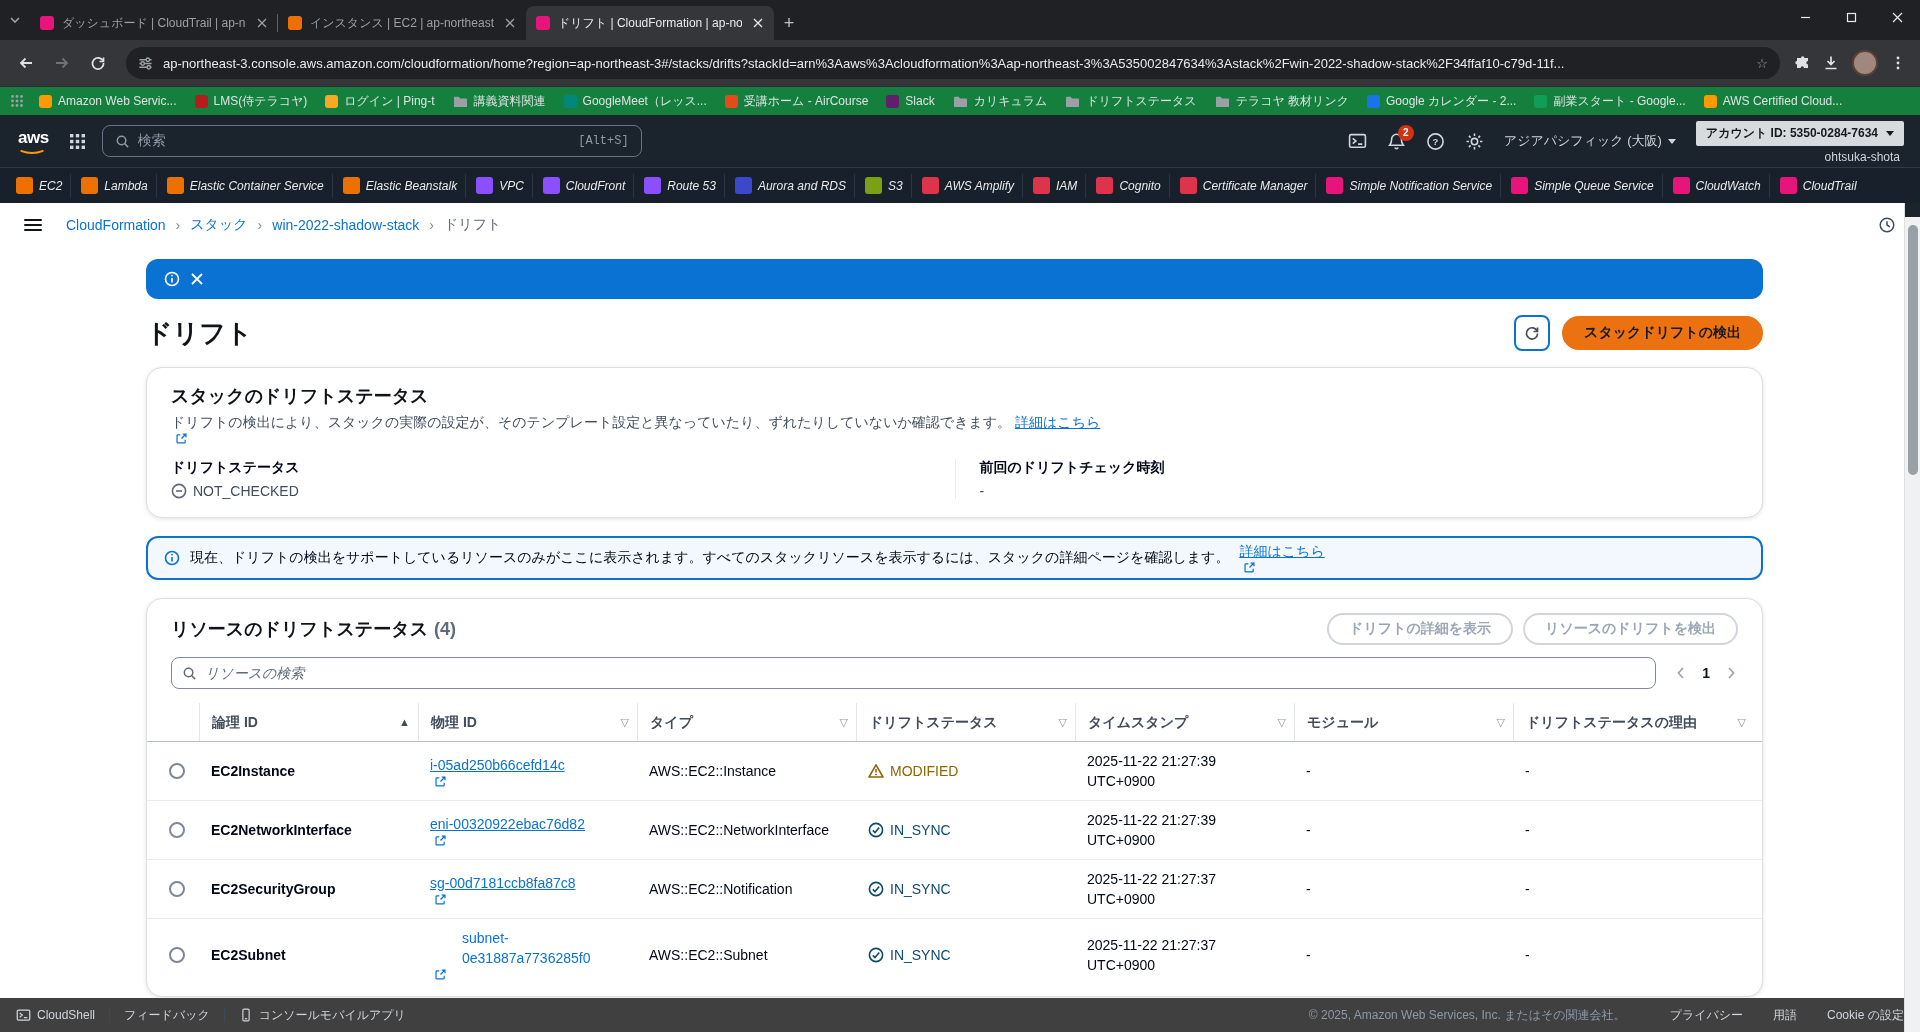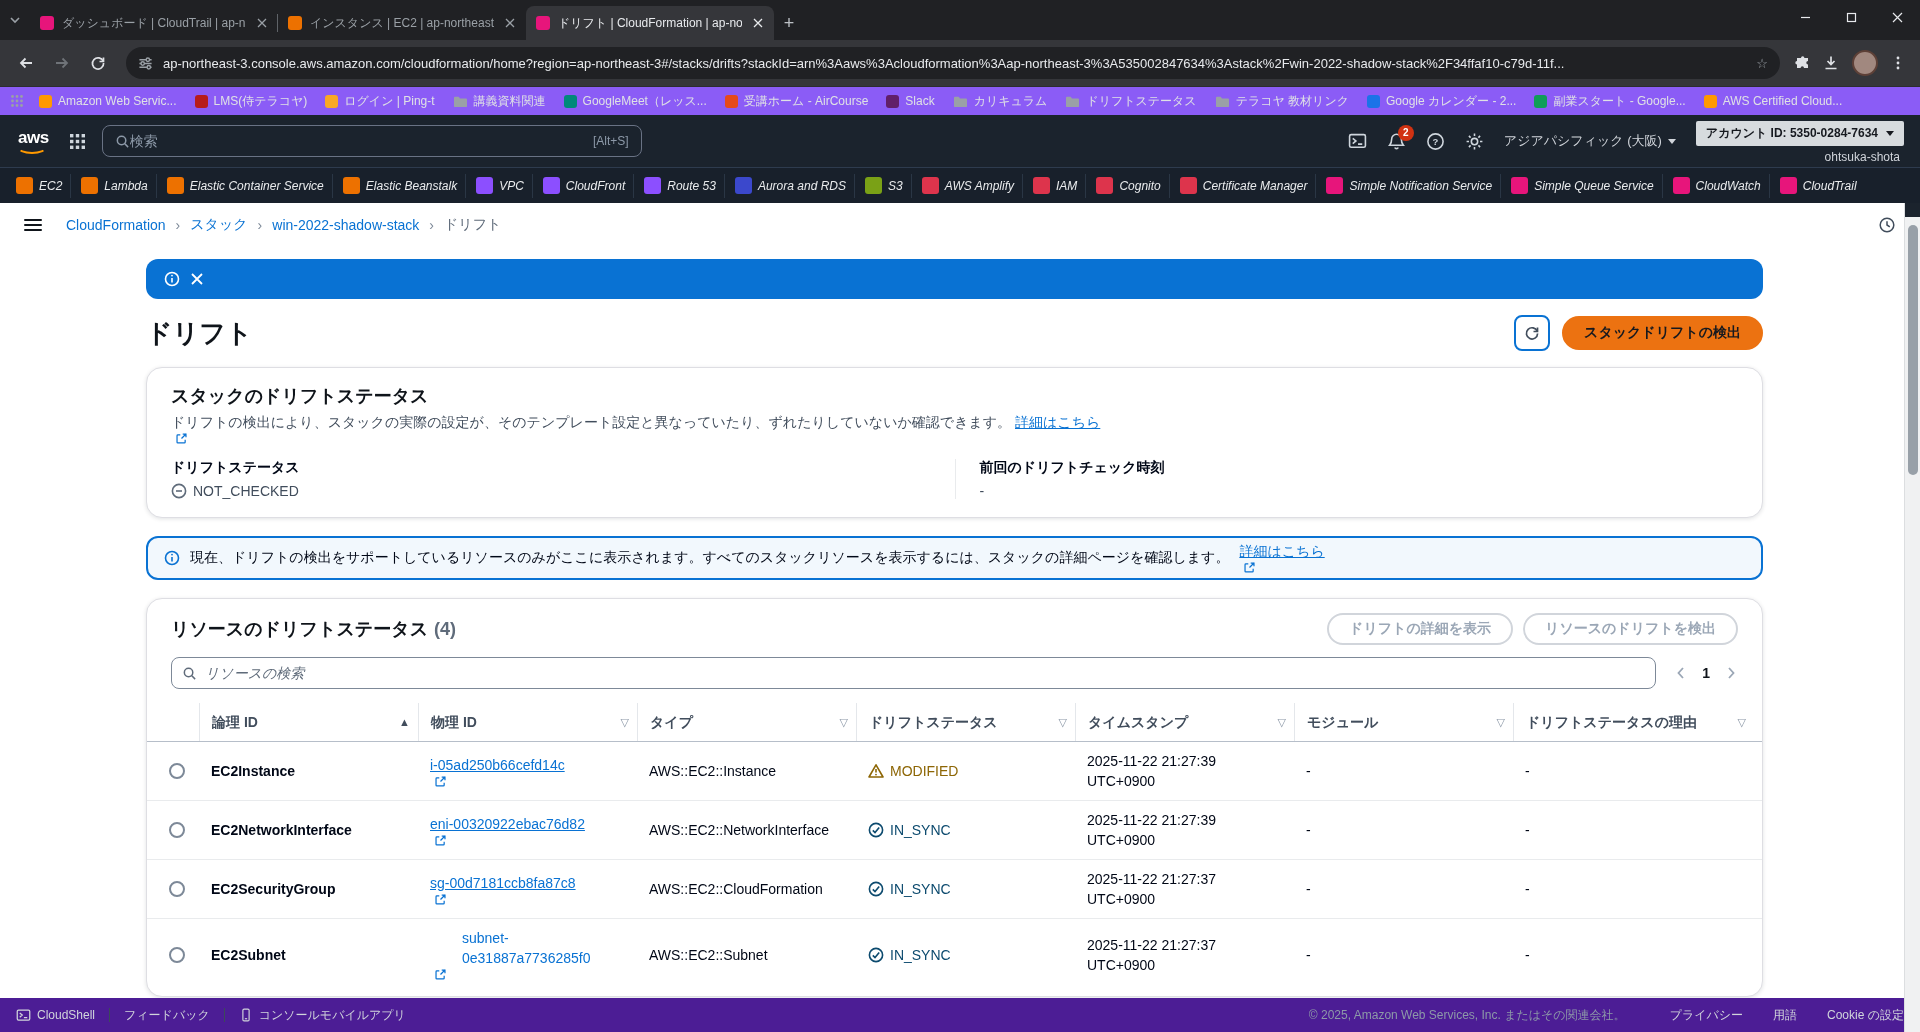--- a/index.html
+++ b/index.html
@@ -24,30 +24,30 @@
   .toolbar { height:46px; background:#35363a; display:flex; align-items:center; padding:0 10px; gap:4px; }
   .navic { width:32px; height:32px; border-radius:50%; display:flex; align-items:center; justify-content:center; color:#dfe1e5; flex:none; }
   .navic.dim { color:#6f7378; }
   .omnibox { flex:1; height:32px; background:#202124; border-radius:16px; display:flex; align-items:center; gap:10px; padding:0 12px; margin:0 8px; color:#e8eaed; font-size:13px; overflow:hidden; }
   .omni-url { flex:1; white-space:nowrap; overflow:hidden; }
   .omni-ic { color:#9aa0a6; flex:none; display:flex; }
   .tb-right { display:flex; align-items:center; gap:12px; color:#dfe1e5; padding-right:4px; }
   .avatar { width:26px; height:26px; border-radius:50%; background:#a1887f; border:2px solid #5d4037; }
 
   
-  .bookmarks { height:29px; background:#8b5cf6; border-top:1px solid #2c2d30; display:flex; align-items:center; padding:0 10px; gap:4px; overflow:hidden; white-space:nowrap; }
+  .bookmarks { height:29px; background:#15803d; border-top:1px solid #2c2d30; display:flex; align-items:center; padding:0 10px; gap:4px; overflow:hidden; white-space:nowrap; }
   .bm { display:flex; align-items:center; gap:6px; color:#dfe1e5; font-size:12px; padding:0 7px; height:22px; border-radius:4px; flex:none; }
   .fav { width:13px; height:13px; border-radius:3px; flex:none; }
 
   
   .awshdr { height:52px; background:#1b232d; display:flex; align-items:center; padding:0 16px; gap:16px; position:relative; }
   .awslogo { color:#fff; font-weight:700; font-size:17px; letter-spacing:-0.5px; position:relative; padding:0 4px 6px 2px; }
   .awslogo::after { content:""; position:absolute; left:1px; width:26px; bottom:0; height:10px; border:2px solid transparent; border-bottom-color:#ff9900; border-radius:50%; }
   .hdric { color:#cfd6dd; display:flex; align-items:center; justify-content:center; position:relative; flex:none; }
-  .aws-search { display:flex; align-items:center; width:540px; height:32px; border:1px solid #697284; border-radius:8px; padding:0 12px; color:#8d99a8; }
+  .aws-search { display:flex; align-items:center; gap:8px; width:540px; height:32px; border:1px solid #697284; border-radius:8px; padding:0 12px; color:#8d99a8;font-family:Liberation Mono, monospace; }
   .aws-search input { flex:1; background:transparent; border:none; outline:none; color:#e8eef5; font-size:14px; font-family:inherit; }
   .aws-search input::placeholder { color:#8d99a8; }
   .kbd-hint { font-size:12px; color:#8d99a8; }
   .hdr-right { margin-left:auto; display:flex; align-items:center; gap:20px; }
   .badge { position:absolute; top:-7px; right:-8px; min-width:16px; height:16px; border-radius:8px; background:#d13212; color:#fff; font-size:10px; font-weight:700; display:flex; align-items:center; justify-content:center; padding:0 3px; }
   .region { color:#d1d5db; font-size:13px; display:flex; align-items:center; gap:6px; }
   .caret { width:0; height:0; border-left:4px solid transparent; border-right:4px solid transparent; border-top:5px solid currentColor; display:inline-block; }
   .acct-stack { display:flex; flex-direction:column; align-items:flex-end; gap:4px; align-self:flex-start; margin-top:2px; }
   .acct-box { background:#d7dbde; color:#16191f; font-size:12px; font-weight:700; padding:4px 10px; display:flex; align-items:center; gap:8px; border-radius:2px; }
   .acct-name { color:#d1d5db; font-size:12px; padding-right:4px; }
@@ -122,21 +122,21 @@
   .c1,.c2,.c3,.c4,.c5,.c6 { width:219px; }
   .c7 { flex:1; }
   .c1 { font-weight:700; }
   .radio { width:16px; height:16px; border:2px solid #7d8998; border-radius:50%; background:#fff; display:inline-block; }
   .status { display:flex; align-items:center; gap:6px; font-weight:400; }
   .status.warn { color:#8d6605; }
   .status.ok { color:#0c4a6e; }
   .narrow { display:inline-block; max-width:140px;margin-left:32px; }
 
   
-  .footer { position:absolute; left:0; right:0; bottom:0; height:34px; background:#4c1d95; display:flex; align-items:center; padding:0 16px; gap:14px; color:#d1d5db; font-size:12px; }
+  .footer { position:absolute; left:0; right:0; bottom:0; height:34px; background:#404040; display:flex; align-items:center; padding:0 16px; gap:14px; color:#d1d5db; font-size:12px; }
   .f-item { display:flex; align-items:center; gap:6px; }
   .f-div { width:1px; height:14px; background:#3b4a5a; }
   .f-right { margin-left:auto; display:flex; align-items:flex-end; gap:30px; }
   .copyright { color:#8d99a8; margin-right:14px; }
 
   
   .sbar { position:absolute; right:0; top:203px; bottom:0; width:16px; background:#f0f1f2; border-left:1px solid #dcdee0; }
   .sbar-cap { position:absolute; top:0; left:0; right:0; height:14px; background:#1b232d; }
   .sbar-thumb { position:absolute; top:22px; left:3px; width:10px; height:250px; background:#98a0a8; border-radius:5px; }
 
@@ -661,21 +661,21 @@
       </div>
 
       <div class="trr">
         <div class="td c0">
             <span class="radio"></span>
           </div>
         <div class="td c1">EC2SecurityGroup</div>
         <div class="td c2"><a class="lnk"><span>sg-00d7181ccb8fa87c8</span><svg class="ext" viewBox="0 0 16 16">
                 <path d="M6.5 3.5h-3a1 1 0 0 0-1 1v8a1 1 0 0 0 1 1h8a1 1 0 0 0 1-1v-3M9.5 2.5h4v4M13.8 2.2 8 8" fill="none" stroke="currentColor" stroke-width="1.5"></path>
               </svg></a></div>
-        <div class="td c3">AWS::EC2::CloudFormation</div>
+        <div class="td c3">AWS::EC2::Notification</div>
         <div class="td c4">
             <span class="status ok">
               <svg class="sic" viewBox="0 0 16 16">
                 <circle cx="8" cy="8" r="6.6" fill="none" stroke="currentColor" stroke-width="1.6"></circle>
                 <path d="M4.8 8.4 7 10.6l4.2-5" fill="none" stroke="currentColor" stroke-width="1.6"></path>
               </svg>
               <span>IN_SYNC</span>
             </span>
           </div>
         <div class="td c5">

